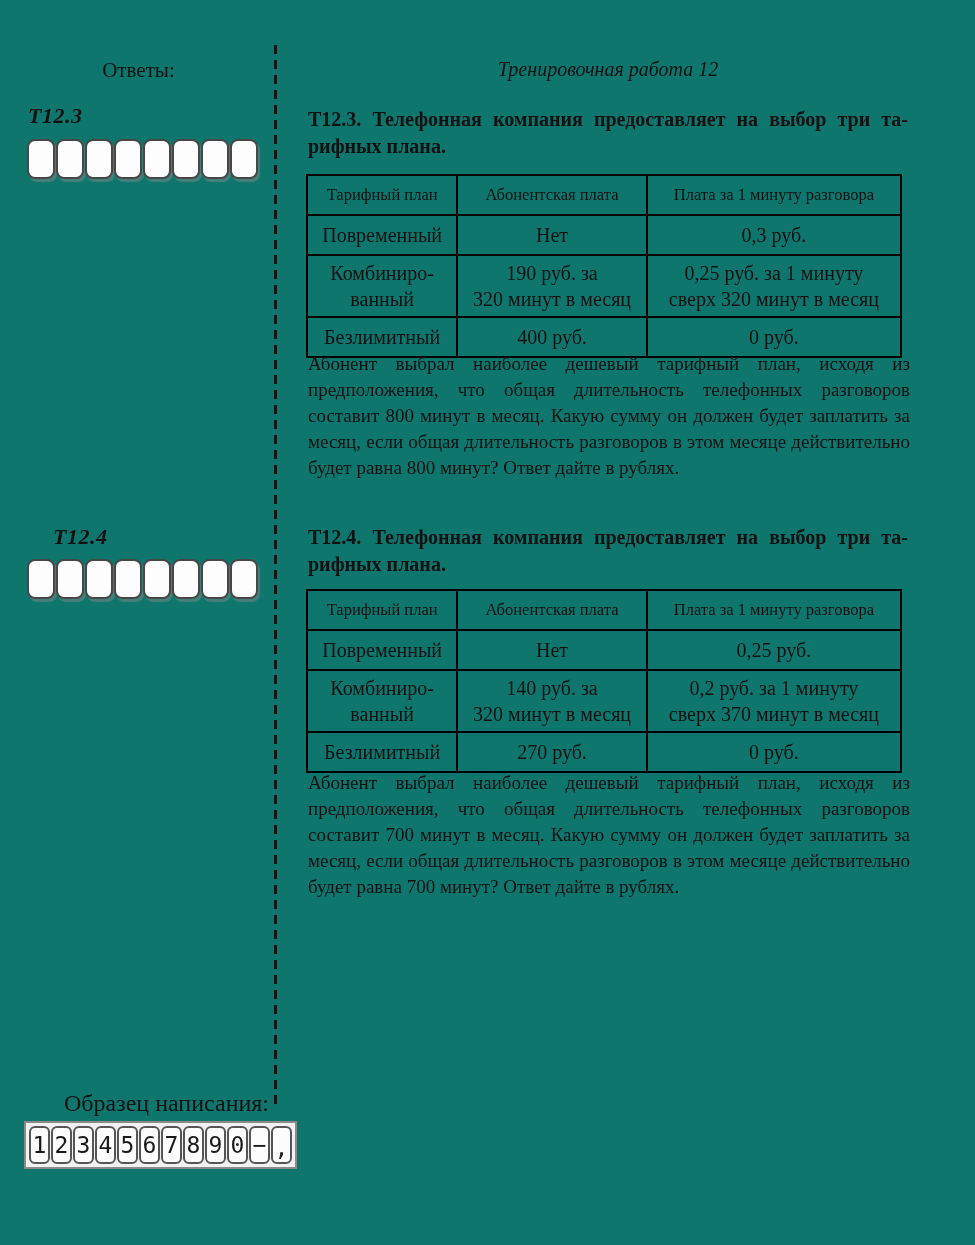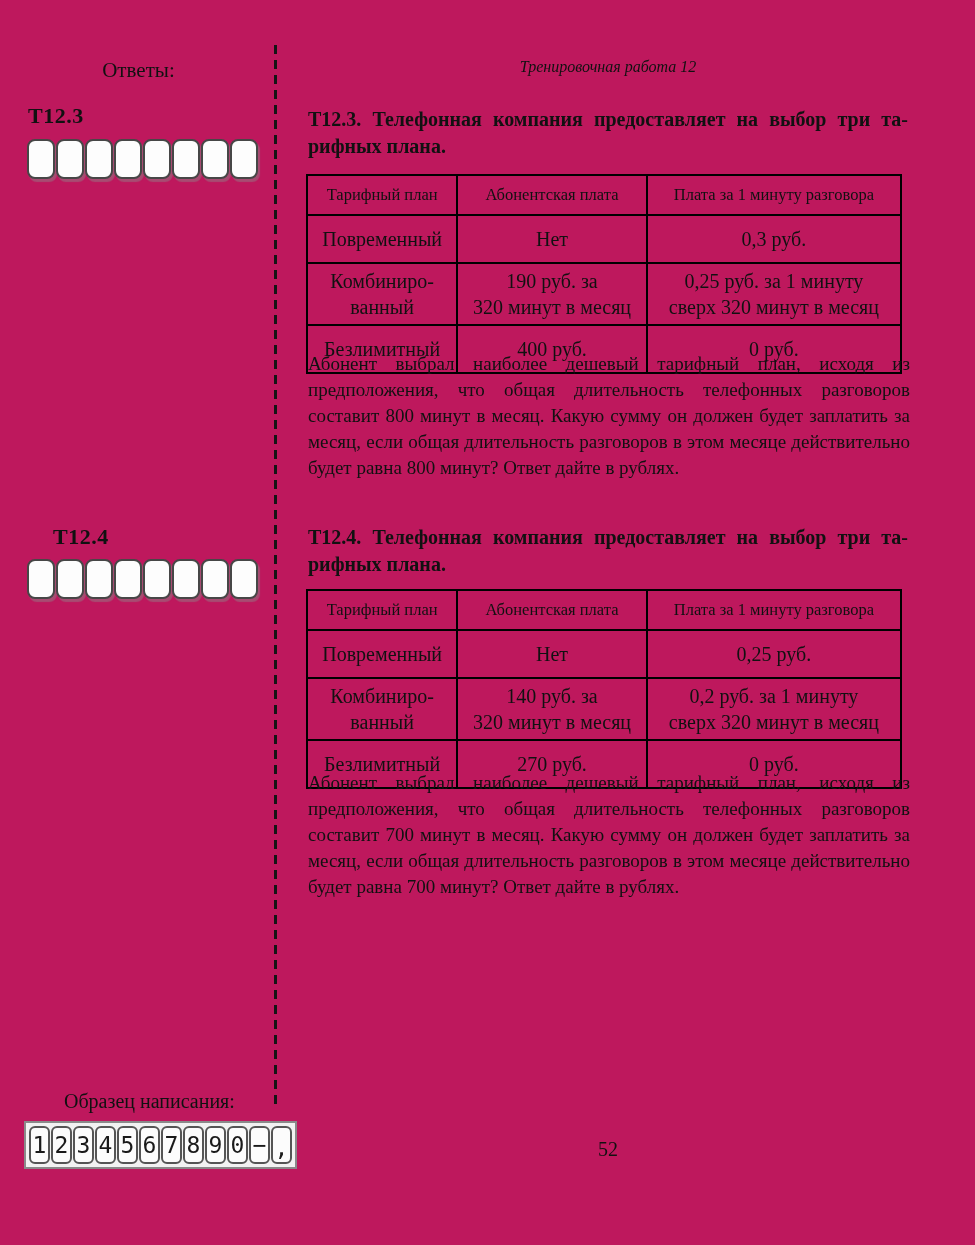--- a/index.html
+++ b/index.html
@@ -1,39 +1,40 @@
 <!DOCTYPE html>
 <html><head>
 <meta charset="utf-8">
 <style>
   * { margin: 0; padding: 0; box-sizing: border-box; }
   html, body { background: #ffffff; }
   .page {
     position: relative;
     width: 975px;
     height: 1245px;
-    background: #be185d;
+    background: #0f766e;
     font-family: "Liberation Serif", "DejaVu Serif", serif;
     color: #111111;
     overflow: hidden;
   }
 
   
   .answers-label {
     position: absolute;
     left: 0; top: 58px; width: 277px;
     text-align: center;
     font-size: 21px;
   }
   .answer-id {
     position: absolute;
     left: 28px;
     font-size: 22px;
     font-weight: bold;
     letter-spacing: 0.5px;
+    font-style: italic;
   }
   .answer-id.first { top: 103px; }
   .answer-id.second { top: 524px; margin-left: 25px; }
   .answer-grid {
     position: absolute;
     left: 27px;
     display: flex;
     gap: 1px;
   }
   .answer-grid.first { top: 139px; }
@@ -54,21 +55,21 @@
     width: 3px; height: 1062px;
     background: repeating-linear-gradient(to bottom, #151515 0 9px, transparent 9px 15px);
   }
 
   
   .page-header {
     position: absolute;
     left: 308px; top: 58px; width: 600px;
     text-align: center;
     font-style: italic;
-    font-size: 16px;
+    font-size: 20px;
   }
   .problem-heading {
     position: absolute;
     left: 308px; width: 600px;
     font-size: 20px;
     font-weight: bold;
     line-height: 27px;
     text-align: justify;
     hyphens: manual;
   }
@@ -95,21 +96,21 @@
     padding: 4px 2px;
   }
   .tariff-table th {
     font-size: 16.5px;
     font-weight: normal;
     height: 40px;
   }
   .tariff-table td {
     font-size: 20px;
     line-height: 26px;
-    height: 48px;
+    height: 40px;
   }
 
   .problem-body {
     position: absolute;
     left: 308px; width: 602px;
     font-size: 19px;
     line-height: 26px;
     text-align: justify;
     hyphens: manual;
   }
@@ -120,21 +121,21 @@
     position: absolute;
     left: 308px; top: 1138px; width: 600px;
     text-align: center;
     font-size: 20px;
   }
 
   
   .sample-label {
     position: absolute;
     left: 64px; top: 1090px;
-    font-size: 20px;
+    font-size: 24px;
   }
   .sample-box {
     position: absolute;
     left: 24px; top: 1121px;
     display: flex;
     gap: 1px;
     padding: 3px;
     border: 2px solid #8a8a8a;
     background: #f2f2f2;
   }
@@ -248,21 +249,21 @@
         <td>Повременный</td>
         <td>Нет</td>
         <td>0,25 руб.</td>
       </tr>
       <tr>
         <td>Комбиниро-
 ванный</td>
         <td>140 руб. за
 320 минут в месяц</td>
         <td>0,2 руб. за 1 минуту
-сверх 320 минут в месяц</td>
+сверх 370 минут в месяц</td>
       </tr>
       <tr>
         <td>Безлимитный</td>
         <td>270 руб.</td>
         <td>0 руб.</td>
       </tr>
     </tbody>
   </table>
 
   <p class="problem-body second">Абонент выбрал наиболее дешевый тарифный план, исходя из предположения, что общая длительность телефонных разго­воров составит 700 минут в месяц. Какую сумму он должен бу­дет заплатить за месяц, если общая длительность разговоров в этом месяце действительно будет равна 700 минут? Ответ дайте в рублях.</p>
@@ -276,15 +277,14 @@
     <div class="sample-cell">5</div>
     <div class="sample-cell">6</div>
     <div class="sample-cell">7</div>
     <div class="sample-cell">8</div>
     <div class="sample-cell">9</div>
     <div class="sample-cell">0</div>
     <div class="sample-cell">−</div>
     <div class="sample-cell comma">,</div>
   </div>
 
-  <div class="page-number">52</div>
 
 </div>
 
 </body></html>

